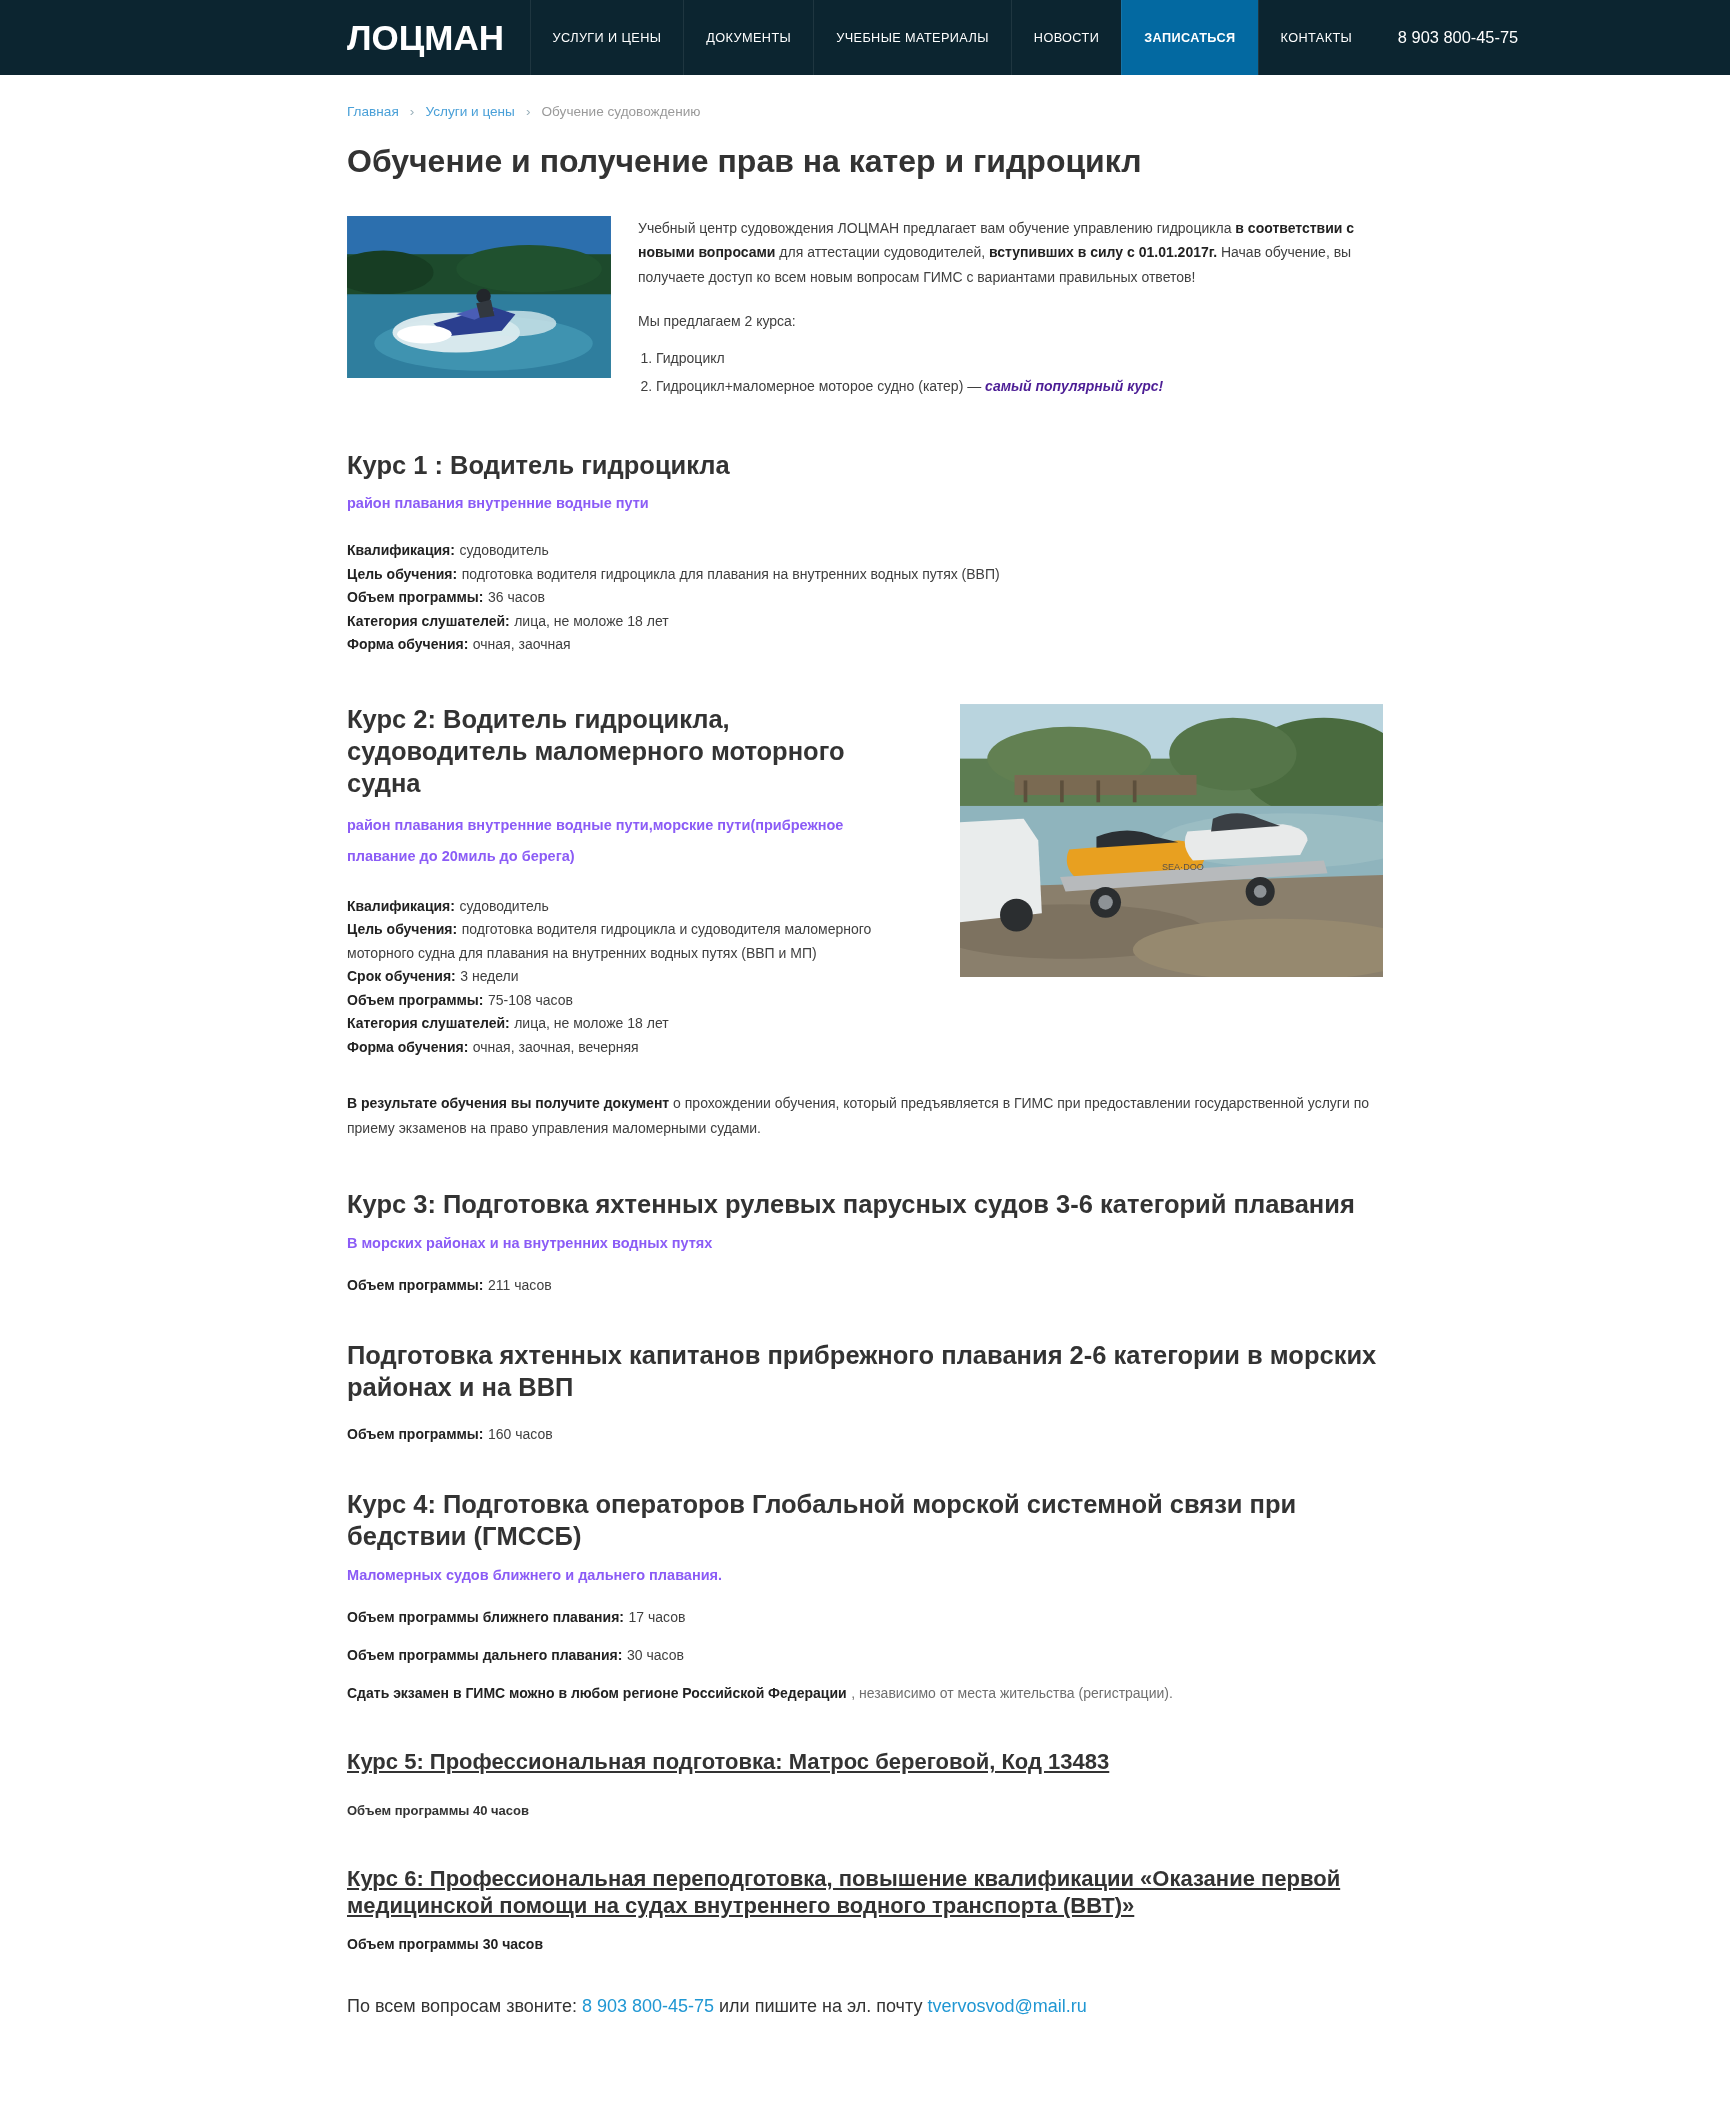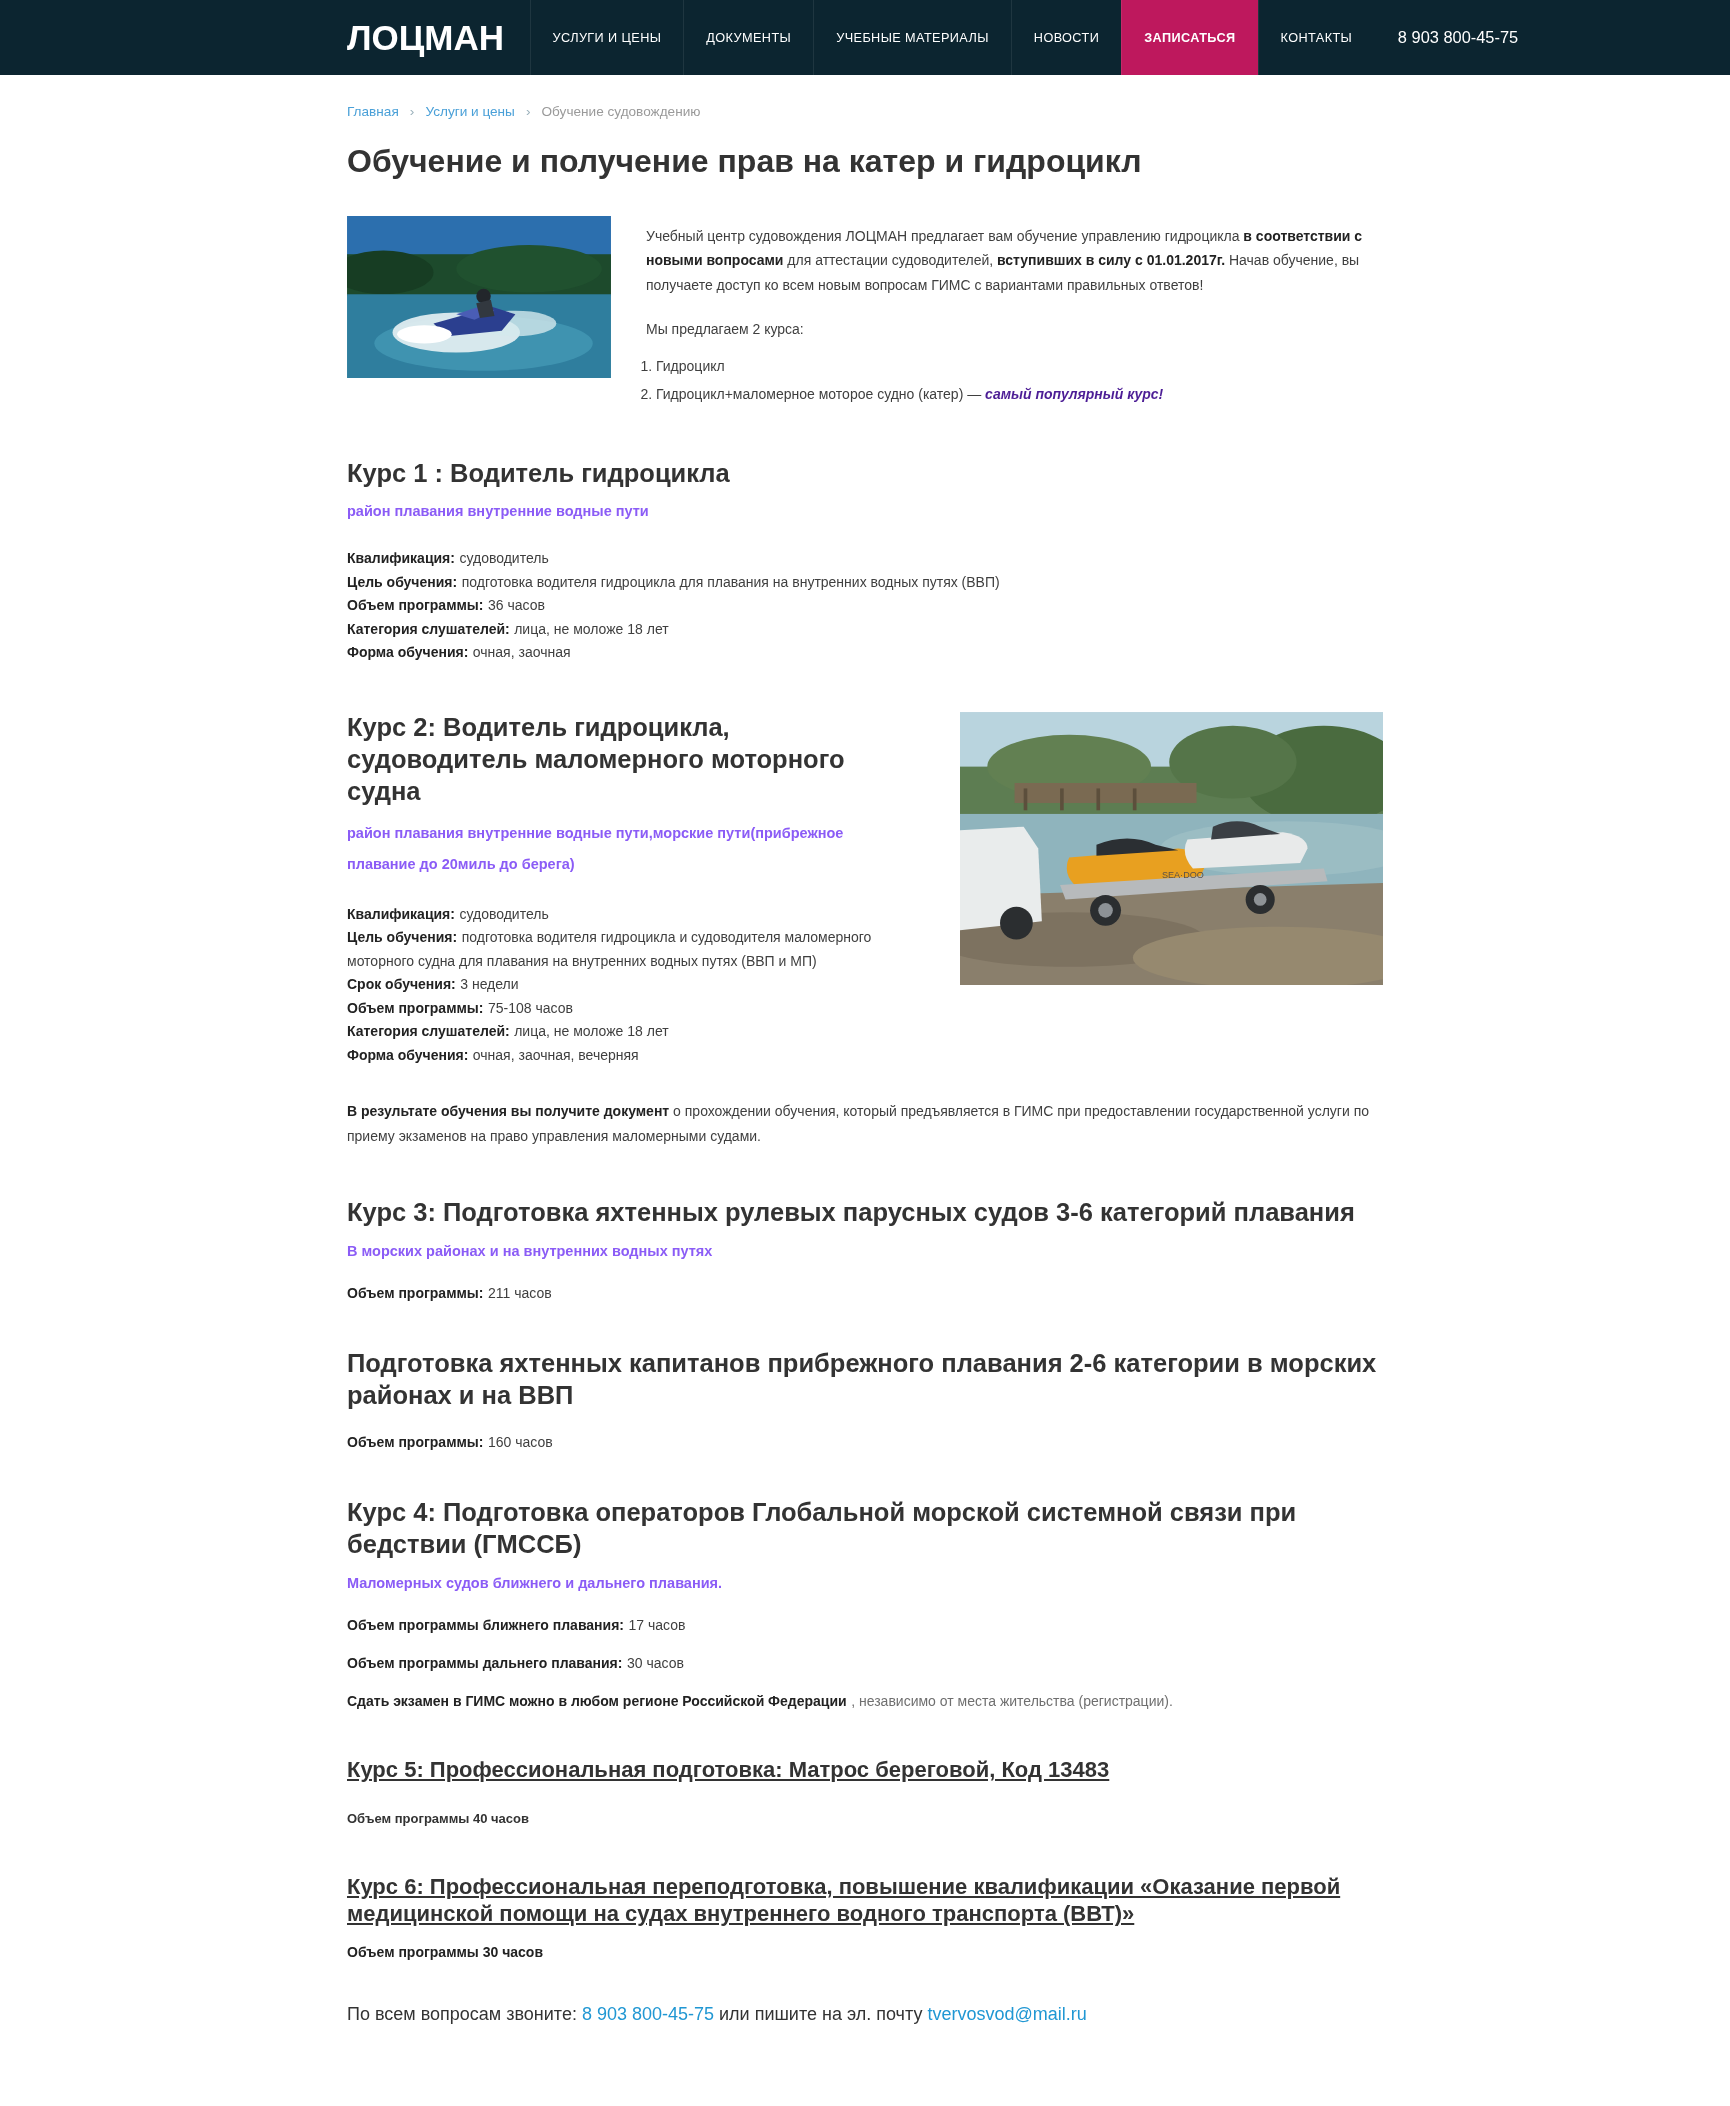--- a/index.html
+++ b/index.html
@@ -19,21 +19,21 @@
     display:flex; align-items:center; padding-right:25.5px;
     transform-origin:left center; font-stretch:condensed;
   }
   .main-nav { display:flex; align-items:stretch; flex:1; }
   .nav-item {
     display:flex; align-items:center; padding:0 22px;
     color:#fff; font-size:12.7px; text-decoration:none; letter-spacing:0.4px;
     border-left:0.9px solid rgba(255,255,255,.08); white-space:nowrap;
   }
   .nav-item:last-child { border-right:0.9px solid rgba(255,255,255,.08); }
-  .nav-item.highlight { background:#be185d; font-weight:bold; }
+  .nav-item.highlight { background:#0369a1; font-weight:bold; }
   .header-phone {
     display:flex; align-items:center; color:#fff; font-size:16.4px;
     padding-left:23.6px; text-decoration:none; white-space:nowrap;
   }
 
   
   .breadcrumb { padding:29px 0 12.7px; font-size:13.6px; color:#9a9a9a; }
   .breadcrumb a { color:#4aa0d8; text-decoration:none; }
   .crumb-sep { color:#9ab0bb; margin:0 7.3px; }
 
@@ -50,21 +50,21 @@
   .vol { font-size:14px; margin-top:22px; }
   .vol-big { font-size:13px; font-weight:bold; color:#333; margin-top:27px; }
   .para { font-size:14px; line-height:1.85; margin-top:31px; }
   .para b { color:#222; }
   .note-gray { color:#6f6f6f; }
 
   
   .intro { display:flex; align-items:flex-start; }
   .intro-img { width:264px; height:162px; flex:0 0 264px; display:block; }
   .intro-text { margin-left:27px; font-size:14px; line-height:1.75; }
-  .intro-text p { margin:8px; }
+  .intro-text p { margin:0; }
   .intro-text .p2 { margin-top:20px; }
   .intro-text ol { margin:12.7px 0 0; padding-left:18px; }
   .intro-text li { margin-bottom:3.6px; }
   .intro-text b { color:#222; }
   .popular { font-style:italic; font-weight:bold; color:#4c1d95; }
 
   
   .course2-wrap { display:flex; align-items:flex-start; margin-top:47px; }
   .course2-left { flex:1; padding-right:50px; }
   .course2-img { width:423px; height:273px; flex:0 0 423px; display:block; }

